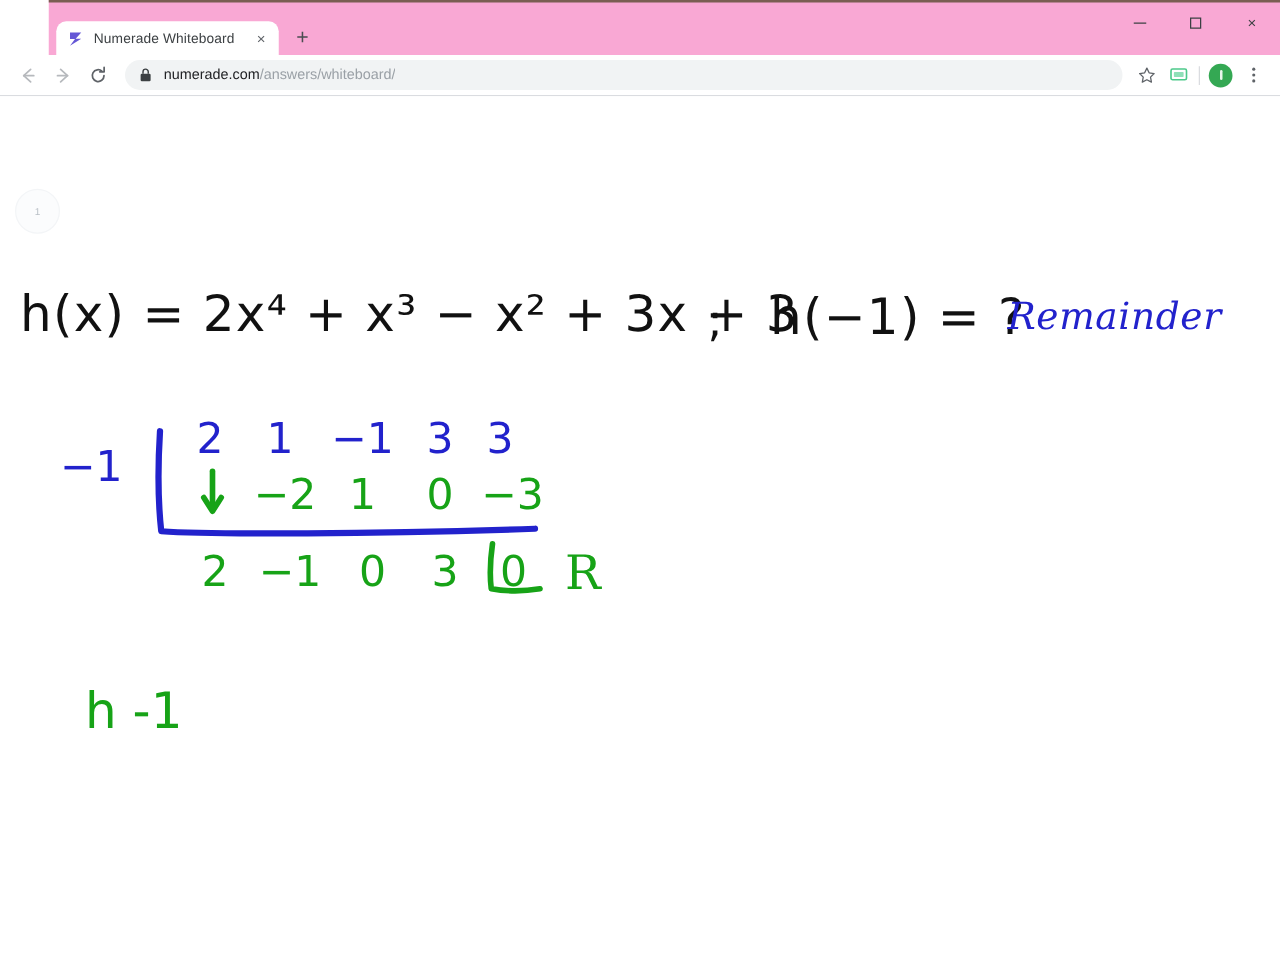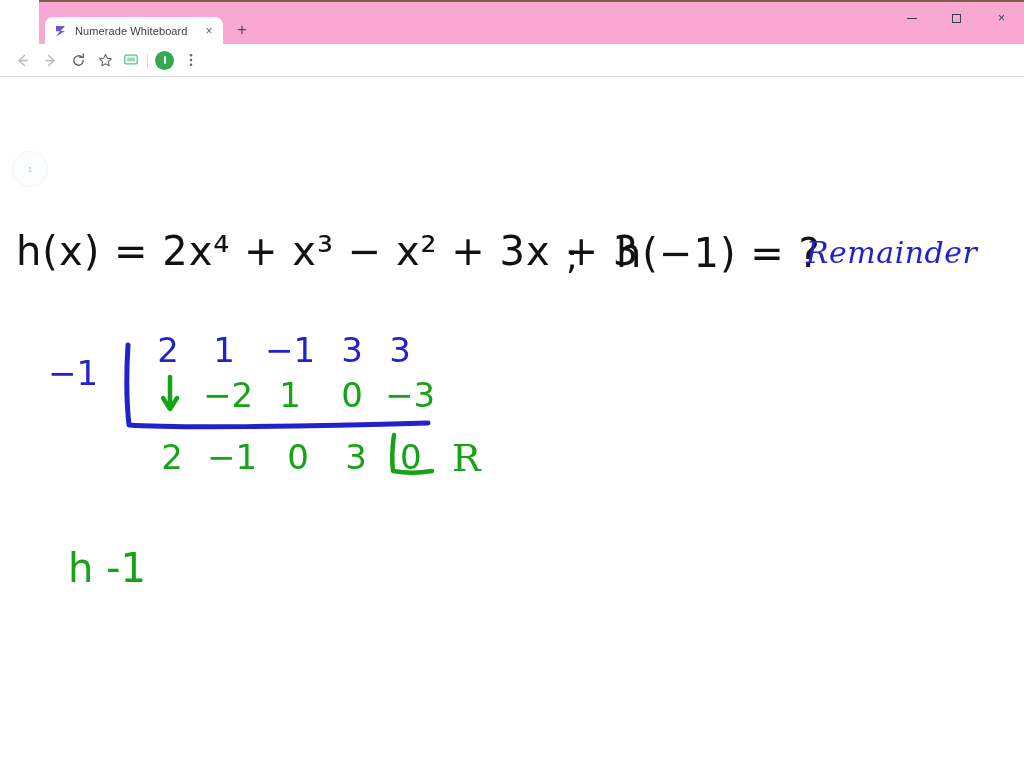--- a/index.html
+++ b/index.html
@@ -293,20 +293,29 @@
           <path d="M4 8.5 H12" stroke="currentColor" stroke-width="1.4" stroke-linecap="round"></path>
         </svg>
     </div>
     <div class="nav-icon reload">
       <svg width="17" height="17" viewBox="0 0 17 17">
         <path d="M13.2 8.5 a4.7 4.7 0 1 1 -1.5 -3.45" fill="none" stroke="currentColor" stroke-width="1.4" stroke-linecap="round"></path>
         <path d="M13.3 1.9 L13.3 5.4 L9.8 5.4" fill="none" stroke="currentColor" stroke-width="1.4" stroke-linecap="round" stroke-linejoin="round"></path>
       </svg>
     </div>
 
+    <div class="omnibox">
+      <span class="lock-icon">
+        <svg width="11" height="12" viewBox="0 0 11 12">
+          <rect x="1.5" y="5" width="8" height="6" rx="1" fill="#3c4043"></rect>
+          <path d="M3.4 5 V3.4 a2.1 2.1 0 0 1 4.2 0 V5" fill="none" stroke="#3c4043" stroke-width="1.15"></path>
+        </svg>
+      </span>
+      <span class="url-text"><span class="url-host">numerade.com</span><span>/answers/whiteboard/</span></span>
+    </div>
 
     <div class="omni-right">
       <div class="star-icon">
         <svg width="15" height="15" viewBox="0 0 16 16">
             <path d="M8 1.6 L9.9 5.6 L14.2 6.2 L11.1 9.3 L11.9 13.6 L8 11.5 L4.1 13.6 L4.9 9.3 L1.8 6.2 L6.1 5.6 Z" fill="none" stroke="#5f6368" stroke-width="1.1" stroke-linejoin="round"></path>
           </svg>
       </div>
       <div class="cast-icon">
         <svg width="16" height="16" viewBox="0 0 16 16">
           <rect x="1.8" y="3.2" width="12.4" height="8.6" rx="1.3" fill="none" stroke="#4cc98a" stroke-width="1.3"></rect>

